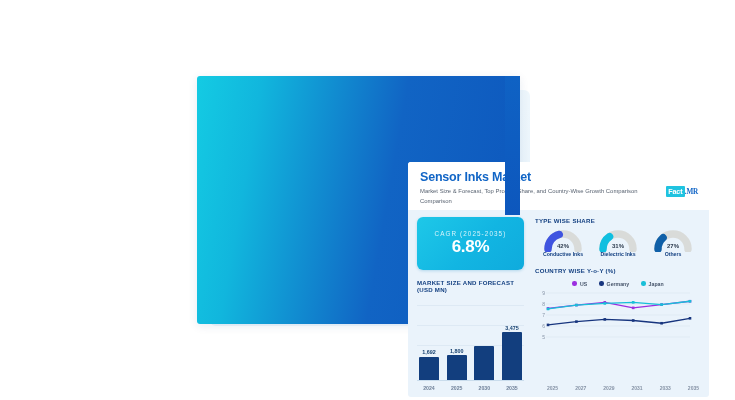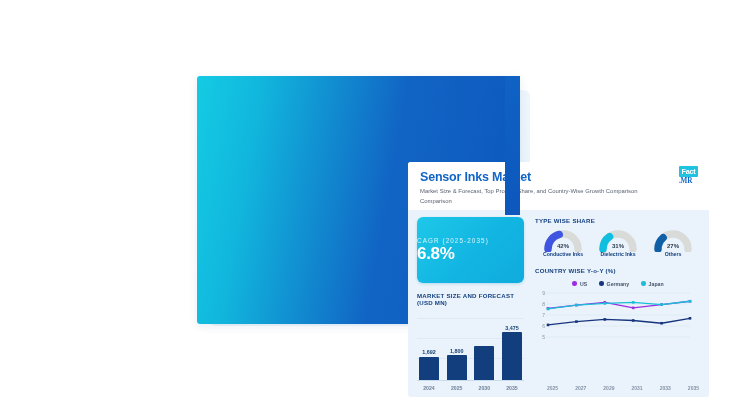--- a/index.html
+++ b/index.html
@@ -58,23 +58,23 @@
   }
   .subtitle {
     color: #5a6472;
     font-size: 5.9px;
     line-height: 1.55;
     margin-top: 3px;
     max-width: 235px;
   }
   .logo {
     position: absolute;
-    right: 11px; top: 4px;
-    display: flex; align-items: flex-start;
-    font-size: 7.2px; font-weight: bold; flex-direction: column;
+    right: 11px; top: 24px;
+    display: flex; align-items: center;
+    font-size: 7.2px; font-weight: bold;
   }
   .logo .fact {
     background: #1fc3e0;
     color: #ffffff;
     padding: 1px 2.5px 1px 2.5px;
     border-radius: 1px;
     letter-spacing: -0.2px;
   }
   .logo .mr { color: #1165c6; letter-spacing: -0.2px; font-family: Liberation Serif, serif; }
 
@@ -93,23 +93,23 @@
   .col-right {
     flex: 1;
     padding: 7px 8px 6px 3px;
     display: flex; flex-direction: column;
   }
 
   
   .cagr-card {
     background: linear-gradient(135deg,#1ec8e8 0%, #12b5e2 55%, #0fabdd 100%);
     border-radius: 6px;
-    height: 66px;
-    display: flex; flex-direction: column;
-    align-items: flex-start; justify-content: center;
+    height: 53px;
+    display: flex; flex-direction: column;
+    align-items: center; justify-content: center;
     box-shadow: 0 1px 3px rgba(15,130,190,0.25);
   }
   .cagr-label {
     color: #d7f4fb;
     font-size: 6.3px;
     letter-spacing: 1.1px;
     font-weight: normal;
   }
   .cagr-value {
     color: #ffffff;

